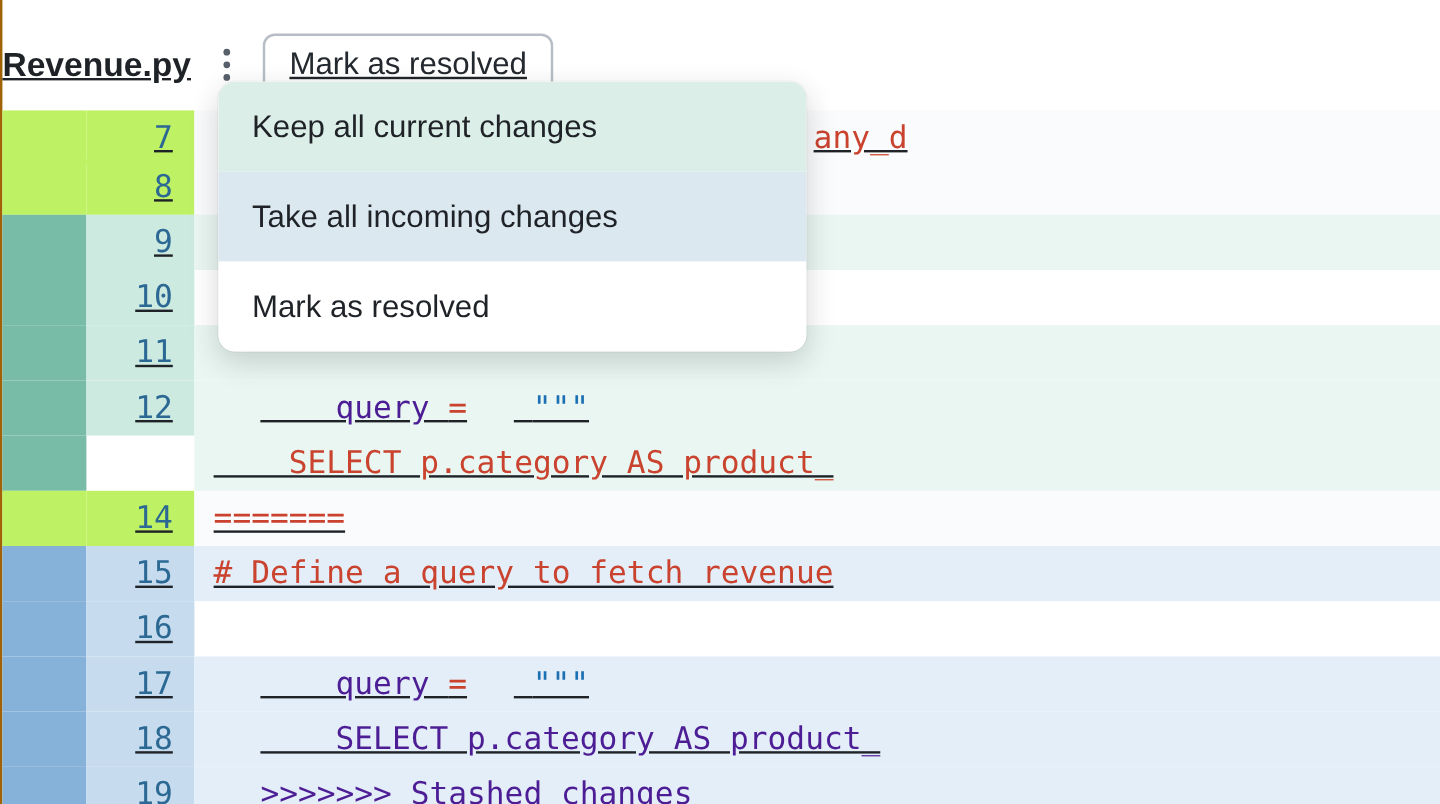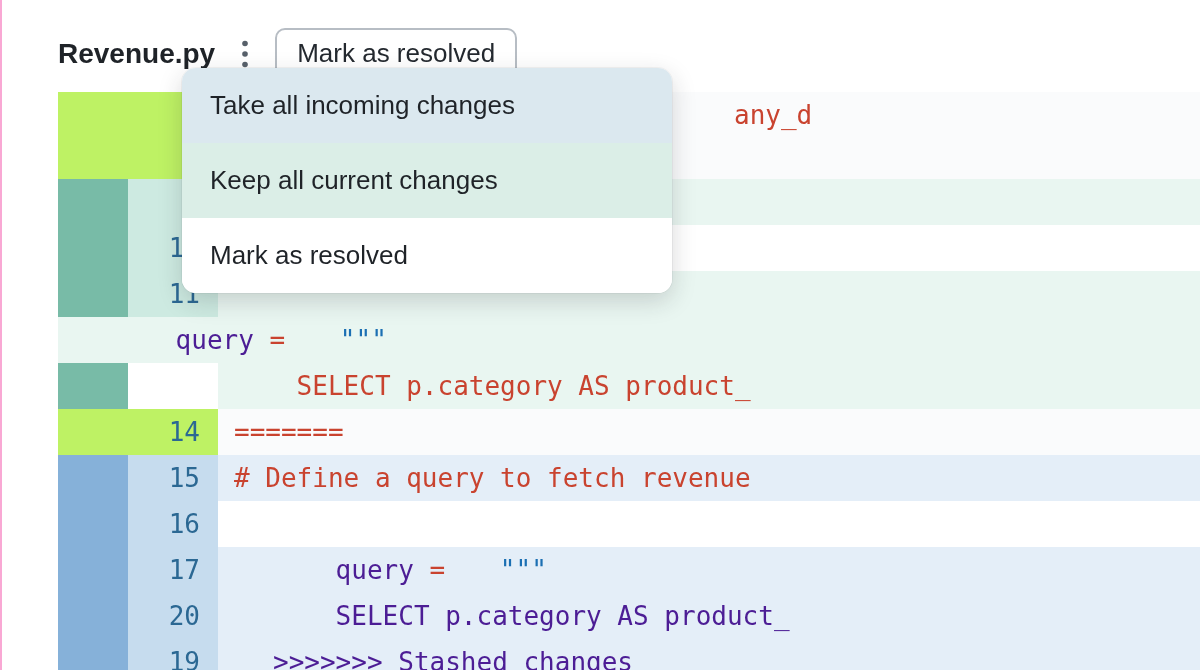--- a/index.html
+++ b/index.html
@@ -6,25 +6,25 @@
     body {
       font-family: -apple-system, BlinkMacSystemFont, "Segoe UI", Helvetica, Arial, sans-serif;
       background: #fff;
       color: #1f2328;
       width: 1200px;
       height: 670px;
       overflow: hidden;
       position: relative;
     }
     .panel {
-      border-left: 2px solid #f9a8d4;
-      padding-left: 56px;
+      border-left: 2px solid #a16207;
       padding-top: 28px;
       height: 100%;
       position: relative;
+      text-decoration: underline;
     }
     .header-row {
       display: flex;
       align-items: center;
       gap: 16px;
       margin-bottom: 18px;
       position: relative;
     }
     .file-title {
       font-size: 28px;
@@ -134,22 +134,22 @@
       <svg width="8" height="28" viewBox="0 0 4 16">
           <circle cx="2" cy="2" r="1.6"></circle>
           <circle cx="2" cy="8" r="1.6"></circle>
           <circle cx="2" cy="14" r="1.6"></circle>
         </svg>
     </span>
     <button class="mark-btn">Mark as resolved</button>
   </div>
 
   <div class="dropdown">
+    <div class="dropdown-item hover-green">Keep all current changes</div>
     <div class="dropdown-item hover-blue">Take all incoming changes</div>
-    <div class="dropdown-item hover-green">Keep all current changes</div>
     <div class="dropdown-item">Mark as resolved</div>
   </div>
 
   <div class="codeblock" id="code-root">
       <div class="line" style="height: 36px;">
         <div class="gutter-slot">
           <div class="gutter-blank bg-neutral-gutter"></div>
           <div class="gutter-num bg-neutral-gutter" style="align-items: flex-start;">7</div>
         </div>
         <div class="code-content bg-neutral-code" style="flex: 1 1 0%;"><span class="tok-red" style="padding-left: 500px;">any_d</span></div>
@@ -175,20 +175,24 @@
         </div>
       </div>
       <div class="line">
         <div class="gutter-slot">
           <div class="gutter-blank bg-teal-gutter-blank"></div>
           <div class="gutter-num bg-teal-gutter-num">11</div>
         </div>
         <div class="code-content bg-teal-code" style="flex: 1 1 0%;"><span class="tok-default"></span></div>
       </div>
       <div class="line">
+        <div class="gutter-slot">
+          <div class="gutter-blank bg-teal-gutter-blank"></div>
+          <div class="gutter-num bg-teal-gutter-num">12</div>
+        </div>
         <div class="code-content bg-teal-code" style="flex: 1 1 0%;"><span class="tok-default">    query </span><span class="tok-red">=</span><span class="tok-default"> </span><span class="tok-blue">"""</span></div>
       </div>
       <div class="line">
         <div class="gutter-slot">
           <div class="gutter-blank bg-teal-gutter-blank"></div>
         </div>
         <div class="code-content bg-teal-code" style="flex: 1 1 0%;"><span class="tok-red">    SELECT p.category AS product_</span></div>
       </div>
       <div class="line">
         <div class="gutter-slot">
@@ -213,21 +217,21 @@
       <div class="line">
         <div class="gutter-slot">
           <div class="gutter-blank bg-blue-gutter-blank"></div>
           <div class="gutter-num bg-blue-gutter-num">17</div>
         </div>
         <div class="code-content bg-blue-code" style="flex: 1 1 0%;"><span class="tok-default">    query </span><span class="tok-red">=</span><span class="tok-default"> </span><span class="tok-blue">"""</span></div>
       </div>
       <div class="line">
         <div class="gutter-slot">
           <div class="gutter-blank bg-blue-gutter-blank"></div>
-          <div class="gutter-num bg-blue-gutter-num">20</div>
+          <div class="gutter-num bg-blue-gutter-num">18</div>
         </div>
         <div class="code-content bg-blue-code" style="flex: 1 1 0%;"><span class="tok-default">    SELECT p.category AS product_</span></div>
       </div>
       <div class="line">
         <div class="gutter-slot">
           <div class="gutter-blank bg-blue-gutter-blank"></div>
           <div class="gutter-num bg-blue-gutter-num">19</div>
         </div>
         <div class="code-content bg-blue-code" style="flex: 1 1 0%;"><span class="tok-default">&gt;&gt;&gt;&gt;&gt;&gt;&gt; Stashed changes</span></div>
       </div>

